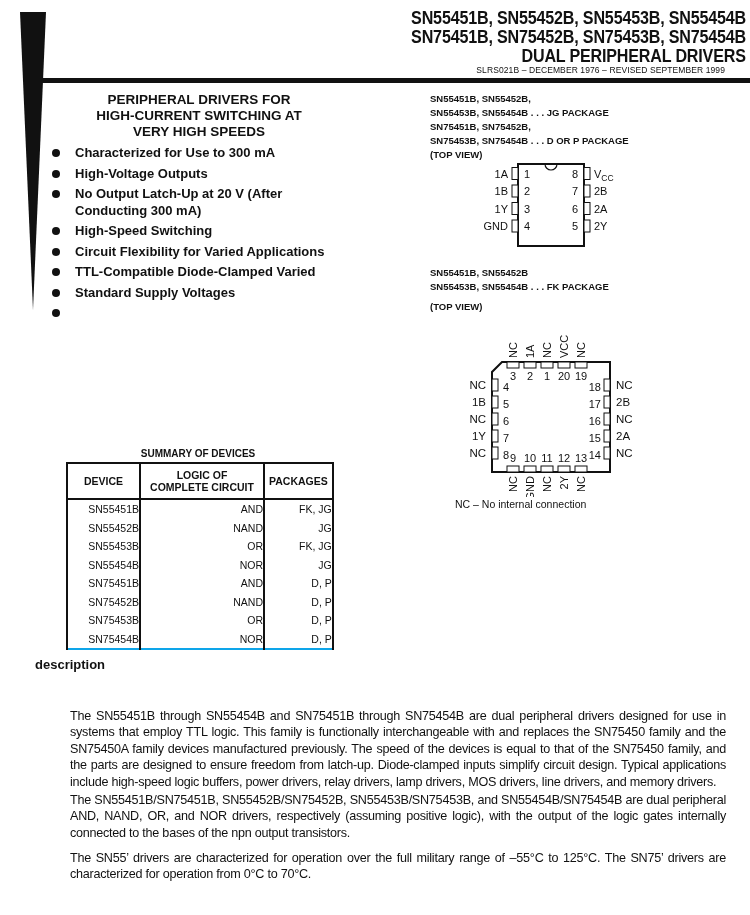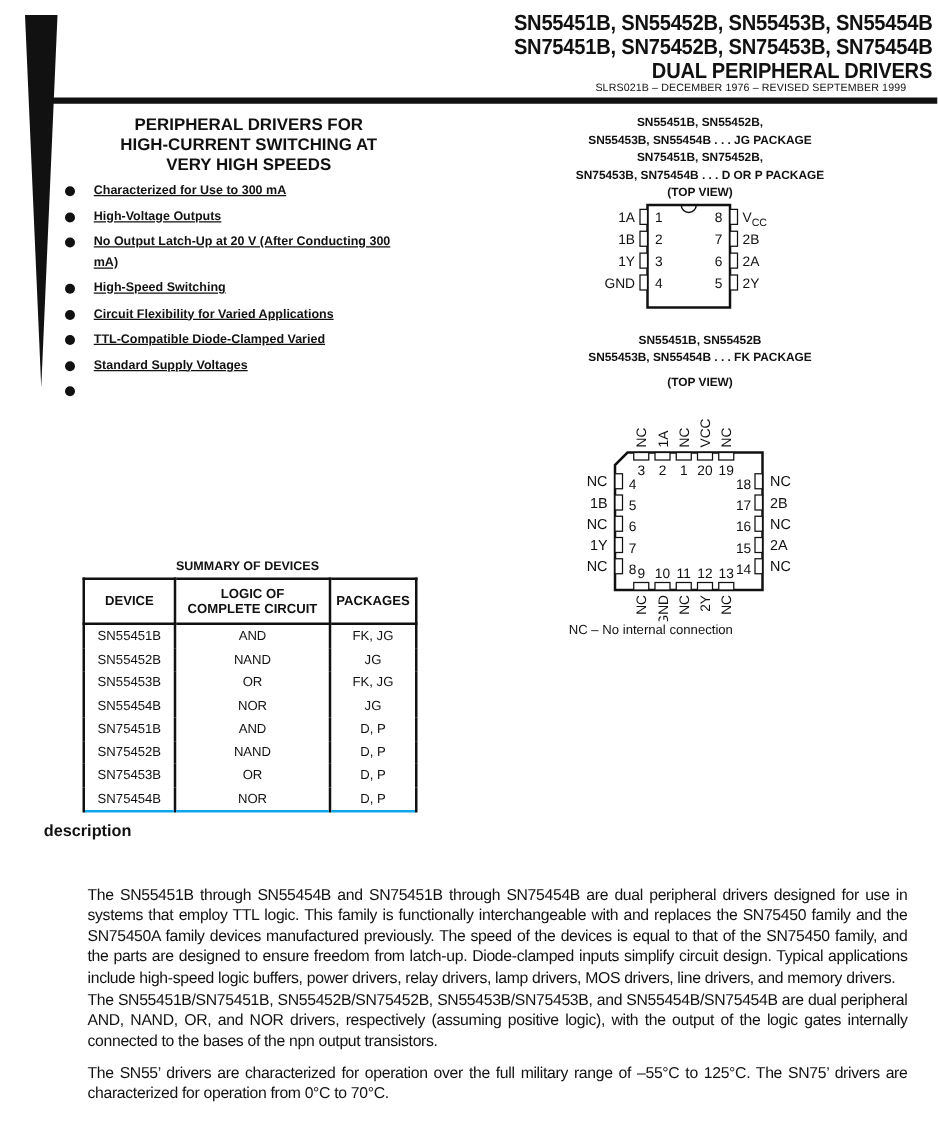--- a/index.html
+++ b/index.html
@@ -11,34 +11,34 @@
   #hbar { left: 38px; top: 78px; width: 712px; height: 5px; background: #111; }
   .htitle { right: 4px; font-weight: bold; font-size: 17.5px; letter-spacing: -0.2px; text-align: right; white-space: nowrap; transform: scaleX(0.92); transform-origin: right center; line-height: 20px; }
   #title1 { top: 8px; }
   #title2 { top: 27px; }
   #title3 { top: 46px; }
   #docref { right: 25px; top: 65px; font-size: 8.5px; white-space: nowrap; letter-spacing: 0.1px; }
 
   
   #feat-title { left: 60px; width: 278px; top: 92px; text-align: center; font-weight: bold; font-size: 13.5px; line-height: 16px; }
   #feat-list { left: 48px; top: 145px; width: 330px; margin: 0; padding: 0; list-style: none; }
-  #feat-list li { position: relative; padding-left: 27px; font-weight: bold; font-size: 10px; line-height: 16.5px; margin-bottom: 4px; text-decoration: underline; }
+  #feat-list li { position: relative; padding-left: 27px; font-weight: bold; font-size: 13px; line-height: 16.5px; margin-bottom: 4px; }
   #feat-list li .bullet { position: absolute; left: 4px; top: 4px; width: 8px; height: 8px; border-radius: 50%; background: #111; }
 
   
   #sum-title { left: 66px; width: 264px; top: 448px; text-align: center; font-weight: bold; font-size: 10px; }
   #sum-table { left: 66px; top: 462px; border-collapse: collapse; border: 2px solid #0ea5e9; font-size: 10.5px; padding-left: 33px; }
   #sum-table th { font-weight: bold; border: 2px solid #111; height: 34px; padding: 0 4px; line-height: 12px; font-size: 10.5px; }
-  #sum-table td { text-align: center; height: 18.5px; padding: 0; border-left: 2px solid #111; border-right: 2px solid #111; }
+  #sum-table td { text-align: right; height: 18.5px; padding: 0; border-left: 2px solid #111; border-right: 2px solid #111; }
   #sum-table col.c1 { width: 73px; }
   #sum-table col.c2 { width: 124px; }
   #sum-table col.c3 { width: 67px; }
 
   
-  .pkg-cap { text-align: center; font-weight: bold; font-size: 9.5px; line-height: 14px; white-space: nowrap; }
+  .pkg-cap { text-align: left; font-weight: bold; font-size: 9.5px; line-height: 14px; white-space: nowrap; }
   #jg-cap { left: 430px; width: 260px; top: 92px; }
   #fk-cap { left: 430px; width: 260px; top: 266px; }
   #dip-svg { left: 470px; top: 160px; }
   #fk-svg { left: 455px; top: 312px; }
   svg text { font-family: "Liberation Sans", sans-serif; fill: #111; }
   #nc-note { left: 455px; top: 498px; font-size: 10.5px; white-space: nowrap; }
 
   
   #desc-head { left: 35px; top: 657px; font-weight: bold; font-size: 13px; }
   .para { left: 70px; width: 656px; font-size: 12.6px; line-height: 16.4px; text-align: justify; letter-spacing: -0.25px; }

